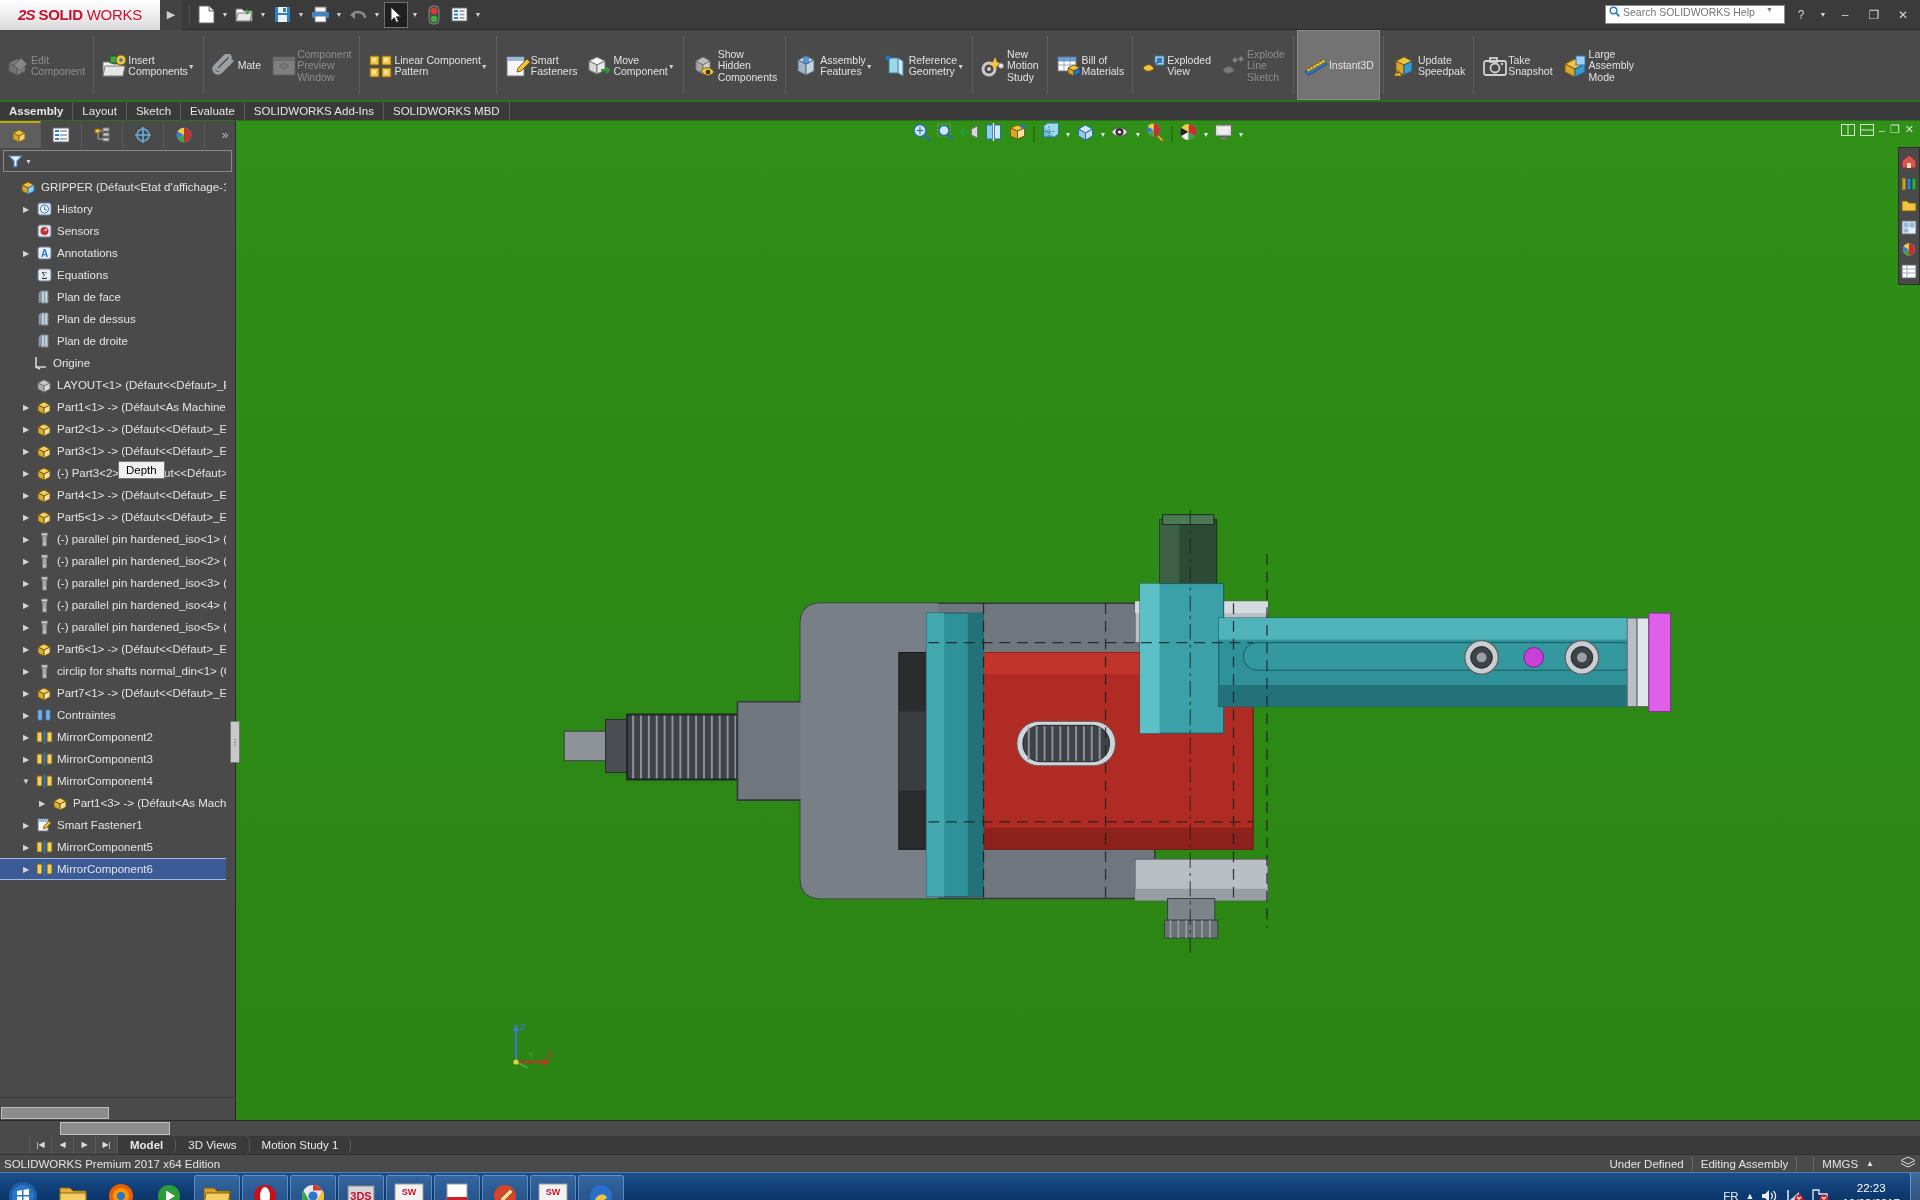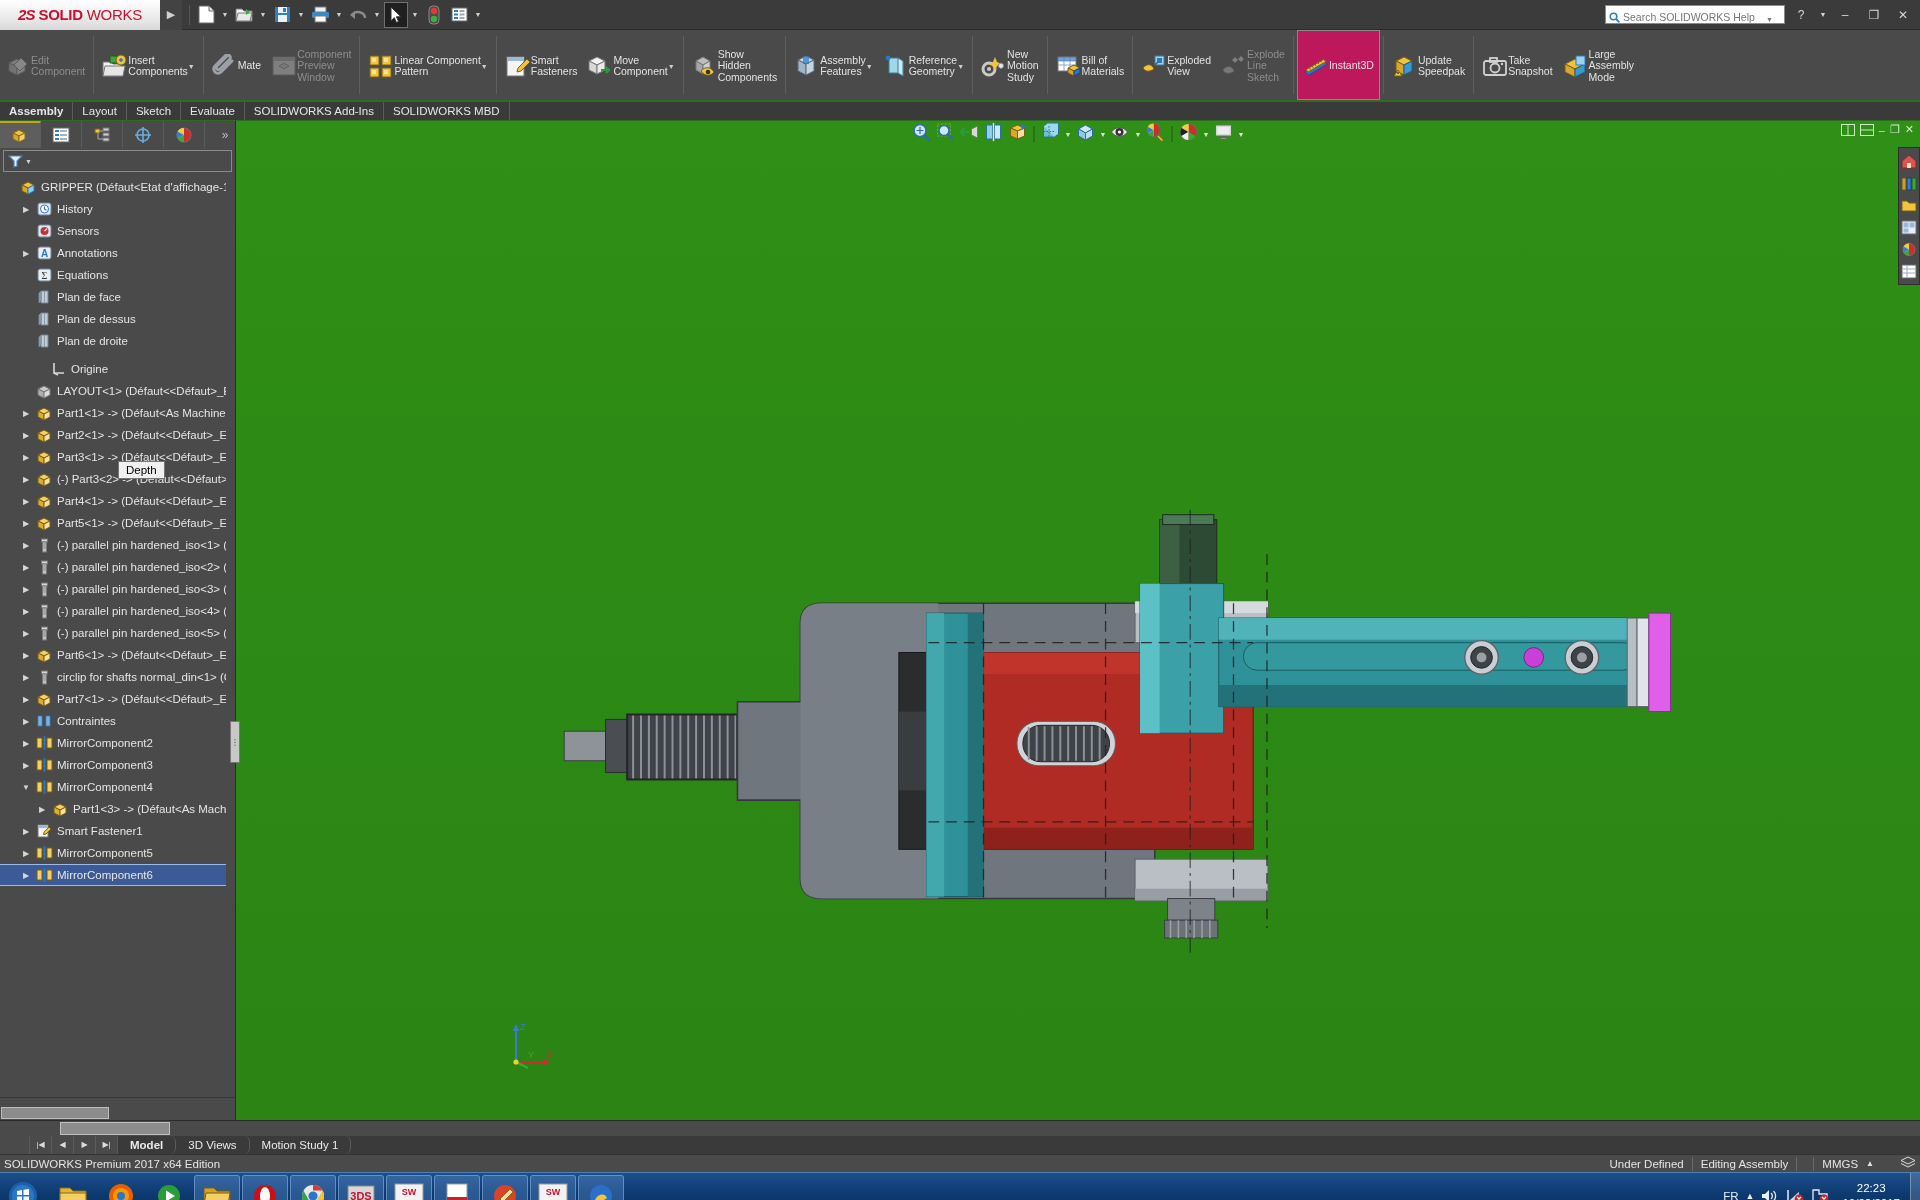--- a/index.html
+++ b/index.html
@@ -20,34 +20,34 @@
   .qat-btn { width:24px; height:26px; display:flex; align-items:center; justify-content:center;
              position:relative; }
   .qat-drop { width:12px; height:26px; display:flex; align-items:center; justify-content:center;
               color:#cfcfcf; font-size:7px; }
   .qat-sep { width:1px; height:20px; background:#555; margin:0 3px; }
   .qat-btn.sel { background:#1f1f1f; border:1px solid #707070; }
   .doc-title { position:absolute; left:0; right:0; text-align:center; color:#dcdcdc;
                font-size:12px; pointer-events:none; }
   .tb-right { margin-left:auto; display:flex; align-items:center; height:30px; padding-right:4px; gap:3px;}
   .helpsearch { width:180px; height:19px; background:#fff; border:1px solid #8a8a8a;
-                display:flex; align-items:flex-end; padding:0 3px; gap:3px; }
+                display:flex; align-items:flex-start; padding:0 3px; gap:3px; }
   .helpsearch input { border:0; outline:0; font-size:10.5px; width:140px; color:#555;
                       font-family:"Liberation Sans", sans-serif; background:transparent;}
   .win-btn { width:26px; height:22px; color:#d5d5d5; font-size:12px; display:flex;
              align-items:center; justify-content:center; }
 
   
   .ribbon { height:72px; background:#4a4a4a; display:flex; align-items:stretch;
             border-bottom:2px solid #2d6e1e; position:relative; }
   .rbtn { min-width:54px; padding:2px 5px 0; display:flex; flex-direction:row;
           align-items:center; color:#e2e2e2; font-size:10.5px; line-height:11.5px;
           text-align:left; cursor:default; }
   .rbtn.dis { color:#8d8d8d; }
-  .rbtn.active { background:#be185d; border:1px solid #8a8a8a; }
+  .rbtn.active { background:#737373; border:1px solid #8a8a8a; }
   .rbtn .ico { width:26px; height:26px; margin:3px 0 2px; display:flex; align-items:center;
                justify-content:center; }
   .rbtn.dis .ico { opacity:.4; filter:grayscale(1); }
   .rbtn .lbl { white-space:pre-line; }
   .rbtn .caret { font-size:7px; color:#cfcfcf; margin-top:1px; }
   .rsep { width:1px; background:#5e5e5e; margin:6px 3px 6px; }
 
   
   .tabbar { height:19px; background:#3a3a3a; display:flex; align-items:stretch;
             border-bottom:1px solid #2d6e1e; }
@@ -617,21 +617,21 @@
           <div class="tw"></div>
           <div class="ticon">
             <svg width="15" height="14" viewBox="0 0 15 14">
               <path d="M4 1h7v12H4z" fill="#c3ccd4" stroke="#6f8498"></path>
               <path d="M4 1L2 3v10l2-2z" fill="#9fb0bd" stroke="#6f8498"></path>
               <path d="M7.5 1v12" stroke="#8a99a6"></path>
             </svg>
           </div>
           <div class="tlabel">Plan de droite</div>
         </div>
-        <div class="trow" style="padding-left: 32px; margin-top: 6px;">
+        <div class="trow" style="padding-left: 14px;">
           <div class="tw"></div>
           <div class="ticon">
             <svg width="15" height="14" viewBox="0 0 15 14">
               <path d="M3 1v10h10" fill="none" stroke="#d8d8d8" stroke-width="1.6"></path>
               <path d="M3 11l4 2" stroke="#d8d8d8" stroke-width="1.4"></path>
             </svg>
           </div>
           <div class="tlabel">Origine</div>
         </div>
         <div class="trow" style="padding-left: 18px;">

